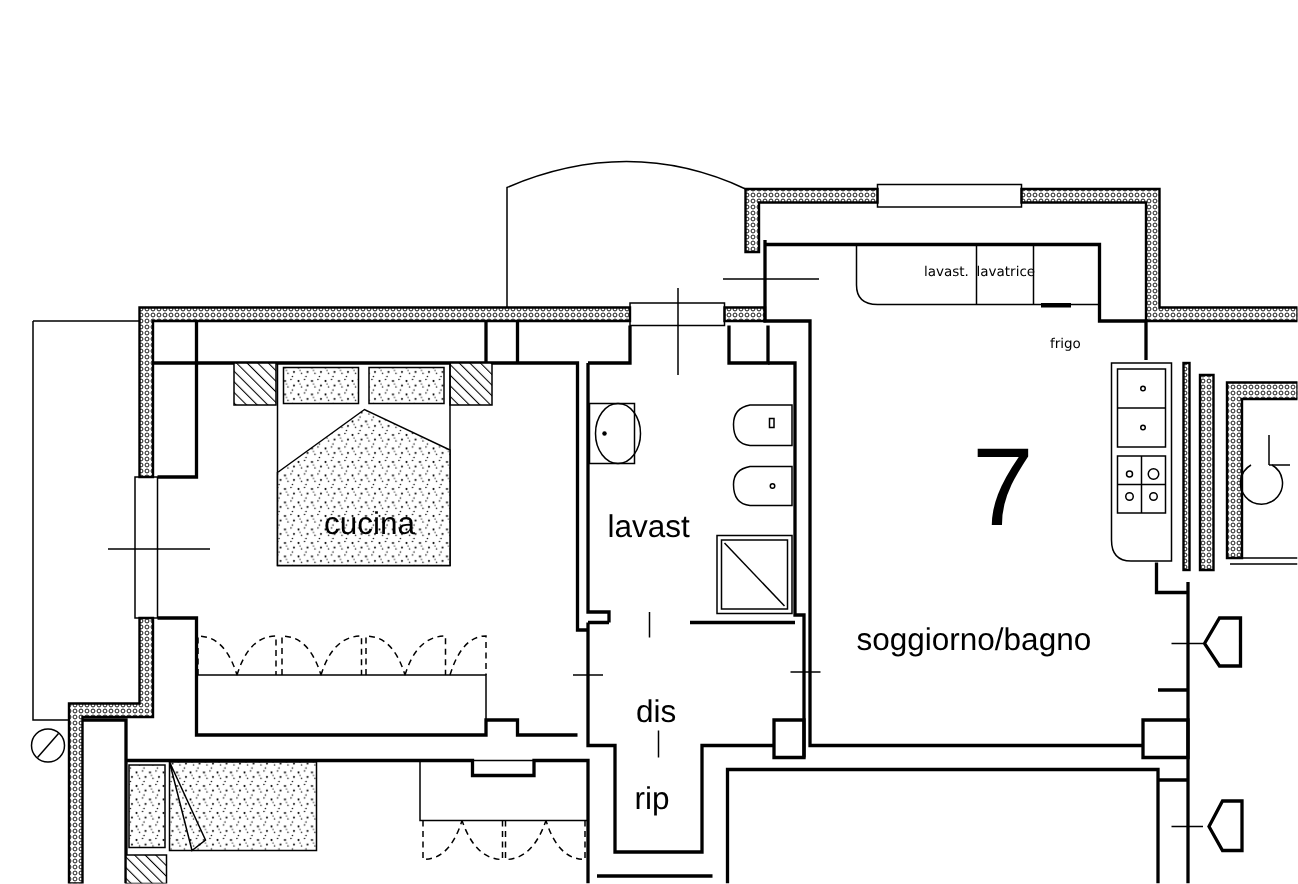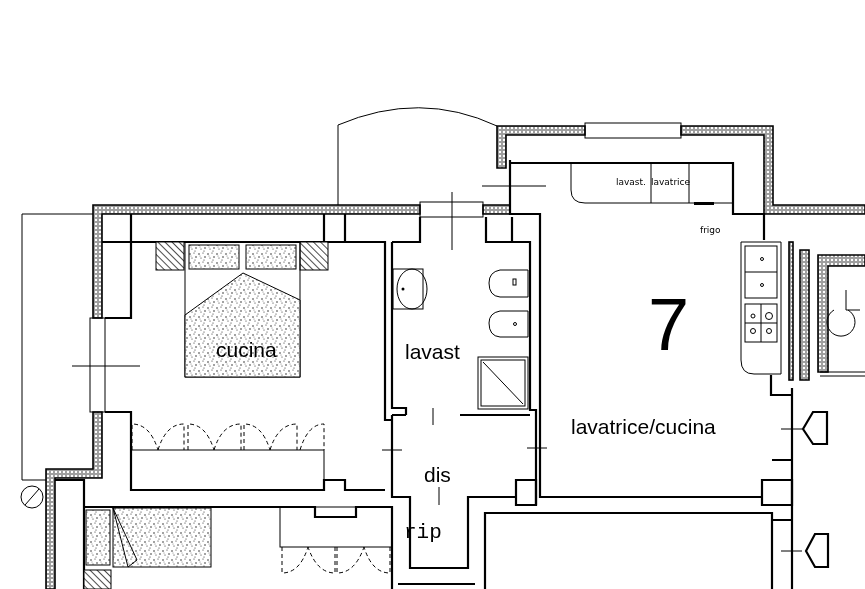--- a/index.html
+++ b/index.html
@@ -178,18 +178,18 @@
     <line x1="846" y1="290" x2="846" y2="310" class="t"></line>
     <line x1="846" y1="310" x2="860" y2="310" class="t"></line>
     <path class="t" d="M848,310 A14,14 0 1,1 834,310"></path>
   </g>
   <path class="t" d="M820,372 L865,372 M820,376 L865,376"></path>
 </svg>
 
 <div class="lbl room" style="left:216px;top:339px;">cucina</div>
 <div class="lbl room" style="left:405px;top:341px;">lavast</div>
 <div class="lbl room" style="left:424px;top:464px;">dis</div>
-<div class="lbl room" style="left:404px;top:522px;font-family:Liberation Mono, monospace;">rip</div>
-<div class="lbl room" style="left:571px;top:416px;">lavatrice/cucina</div>
+<div class="lbl room" style="left:423px;top:522px;">rip</div>
+<div class="lbl room" style="left:571px;top:416px;">soggiorno/bagno</div>
 <div class="lbl" style="left:648px;top:288px;font-size:74px;font-weight:normal;">7</div>
 <div class="lbl small" style="left:616px;top:178px;">lavast.</div>
 <div class="lbl small" style="left:651px;top:178px;">lavatrice</div>
 <div class="lbl small" style="left:700px;top:178px;margin-top:48px;">frigo</div>
 
 </body></html>

